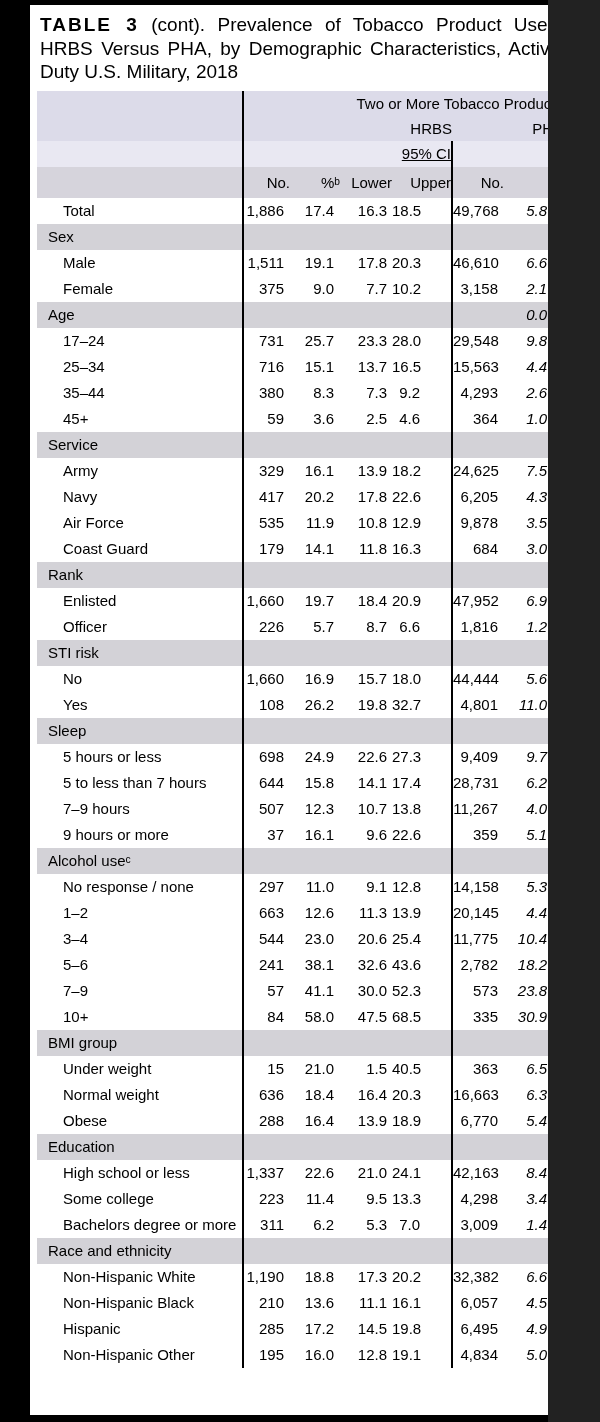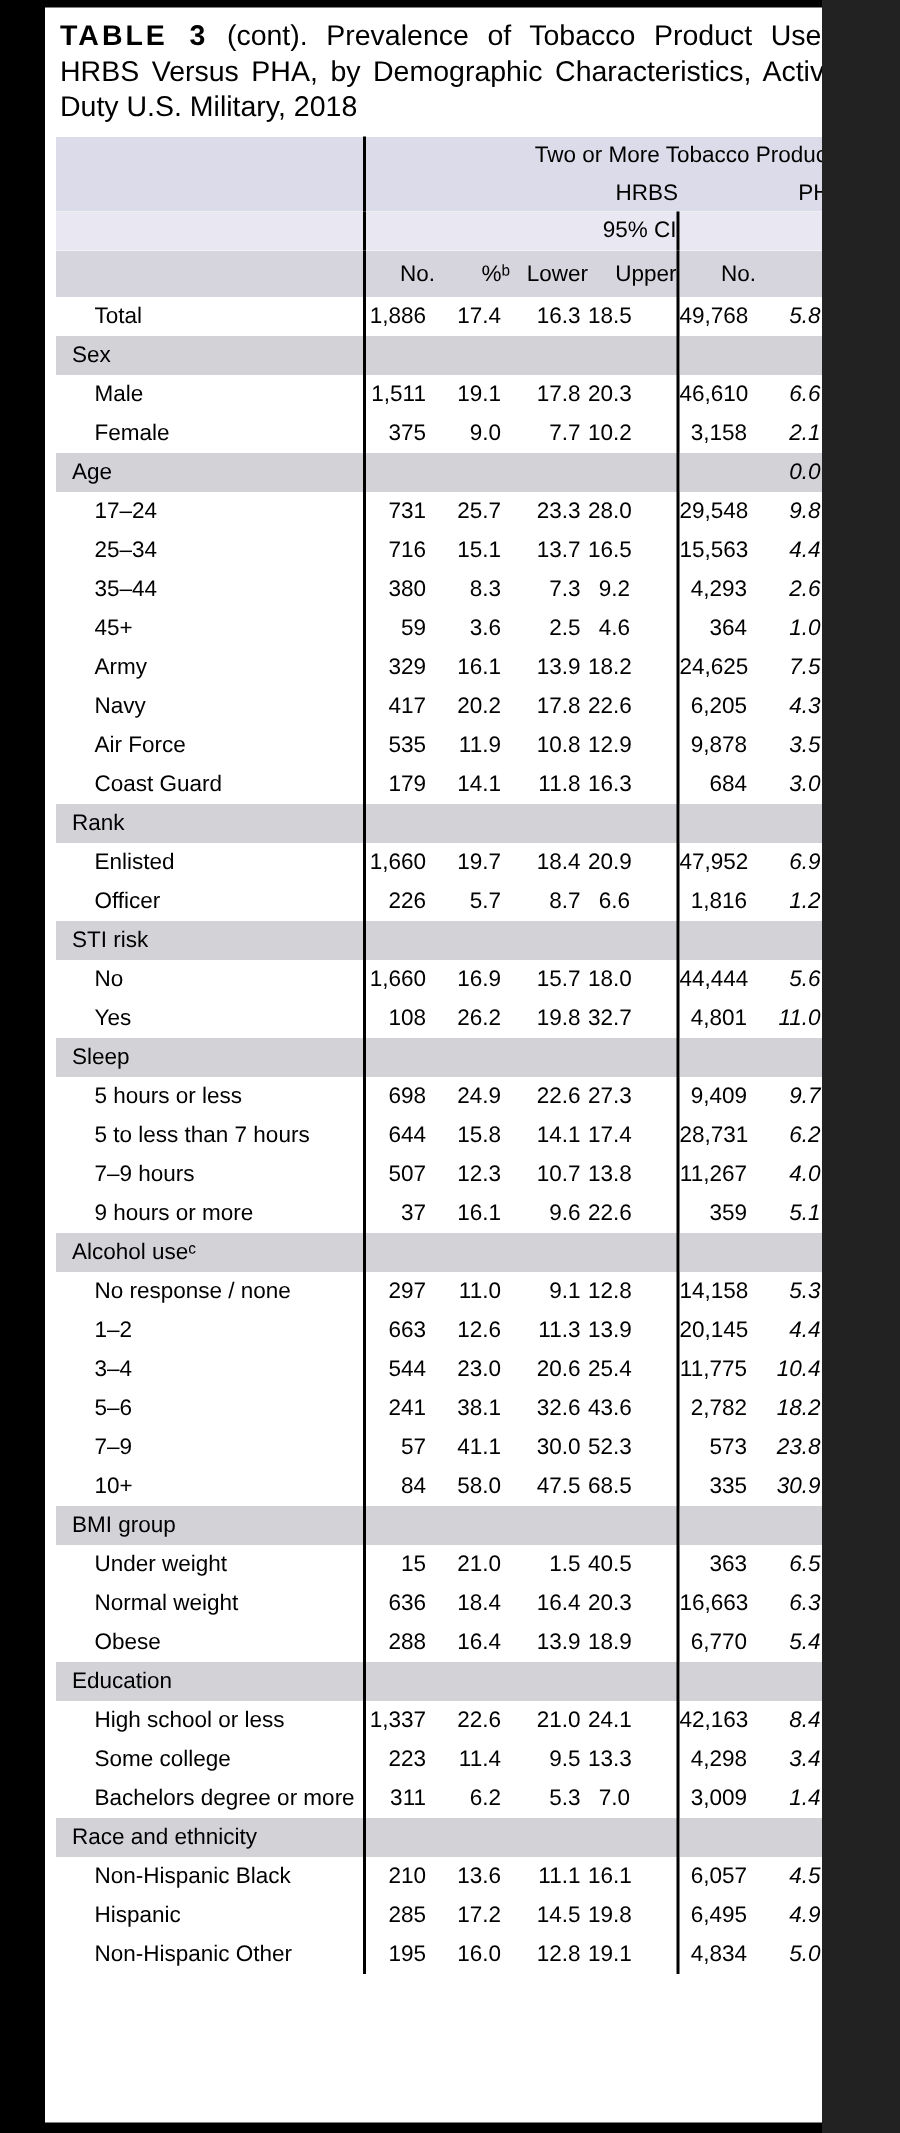--- a/index.html
+++ b/index.html
@@ -46,21 +46,21 @@
     font-size: 15px;
     vertical-align: middle;
     white-space: nowrap;
     overflow: hidden;
   }
   
   .band1 { background: var(--band1, #dcdbe9); }
   .band2 { background: var(--band2, #e9e8f2); }
   .band3 { background: var(--band3, #d6d4dc); }
   tr.hrow-a td, tr.hrow-b td { height: 25px; }
-  tr.hrow-c td { height: 26px; }
+  tr.hrow-c td { height: 26px; text-decoration: underline; }
   tr.hrow-d td { height: 31px; }
   .center { text-align: right; }
   
   .vline1 { border-left: 2px solid var(--line, #000); }
   .vline2 { border-left: 2px solid var(--line, #000); }
   
   tbody tr { height: 26px; }
   tbody tr.section-row td { background: var(--section, #d3d2d7); }
   .label-cell { padding-left: 26px; text-align: left; }
   tr.section-row .label-cell { padding-left: 11px; }
@@ -193,20 +193,29 @@
           </tr>
           <tr class="data-row">
             <td class="label-cell">45+</td>
             <td class="num-cell c-no vline1">59</td>
             <td class="num-cell c-pct">3.6</td>
             <td class="num-cell c-lower">2.5</td>
             <td class="num-cell c-upper">4.6</td>
             <td class="num-cell c-pno vline2">364</td>
             <td class="num-cell c-ppct">1.0</td>
           </tr>
+          <tr class="section-row">
+            <td class="label-cell">Service</td>
+            <td class="num-cell c-no vline1"></td>
+            <td class="num-cell c-pct"></td>
+            <td class="num-cell c-lower"></td>
+            <td class="num-cell c-upper"></td>
+            <td class="num-cell c-pno vline2"></td>
+            <td class="num-cell c-ppct"></td>
+          </tr>
           <tr class="data-row">
             <td class="label-cell">Army</td>
             <td class="num-cell c-no vline1">329</td>
             <td class="num-cell c-pct">16.1</td>
             <td class="num-cell c-lower">13.9</td>
             <td class="num-cell c-upper">18.2</td>
             <td class="num-cell c-pno vline2">24,625</td>
             <td class="num-cell c-ppct">7.5</td>
           </tr>
           <tr class="data-row">
@@ -473,20 +482,29 @@
           <tr class="section-row">
             <td class="label-cell">Race and ethnicity</td>
             <td class="num-cell c-no vline1"></td>
             <td class="num-cell c-pct"></td>
             <td class="num-cell c-lower"></td>
             <td class="num-cell c-upper"></td>
             <td class="num-cell c-pno vline2"></td>
             <td class="num-cell c-ppct"></td>
           </tr>
           <tr class="data-row">
+            <td class="label-cell">Non-Hispanic White</td>
+            <td class="num-cell c-no vline1">1,190</td>
+            <td class="num-cell c-pct">18.8</td>
+            <td class="num-cell c-lower">17.3</td>
+            <td class="num-cell c-upper">20.2</td>
+            <td class="num-cell c-pno vline2">32,382</td>
+            <td class="num-cell c-ppct">6.6</td>
+          </tr>
+          <tr class="data-row">
             <td class="label-cell">Non-Hispanic Black</td>
             <td class="num-cell c-no vline1">210</td>
             <td class="num-cell c-pct">13.6</td>
             <td class="num-cell c-lower">11.1</td>
             <td class="num-cell c-upper">16.1</td>
             <td class="num-cell c-pno vline2">6,057</td>
             <td class="num-cell c-ppct">4.5</td>
           </tr>
           <tr class="data-row">
             <td class="label-cell">Hispanic</td>

